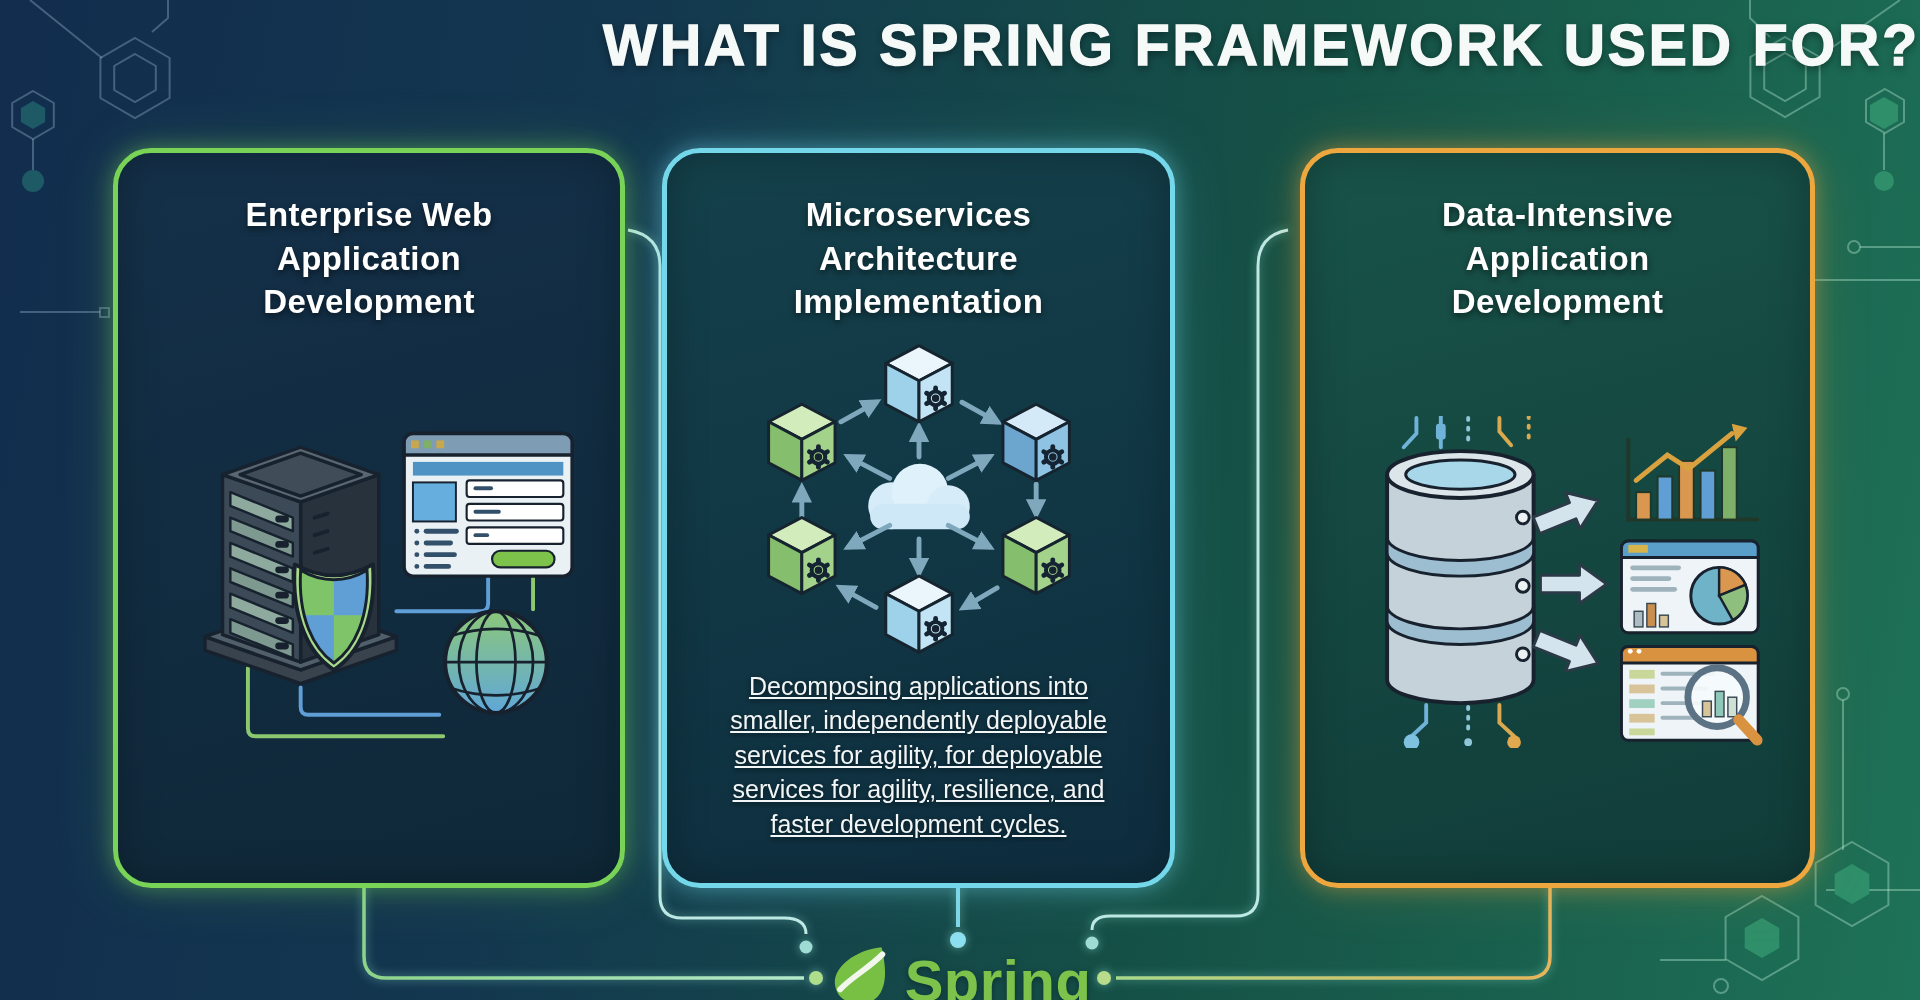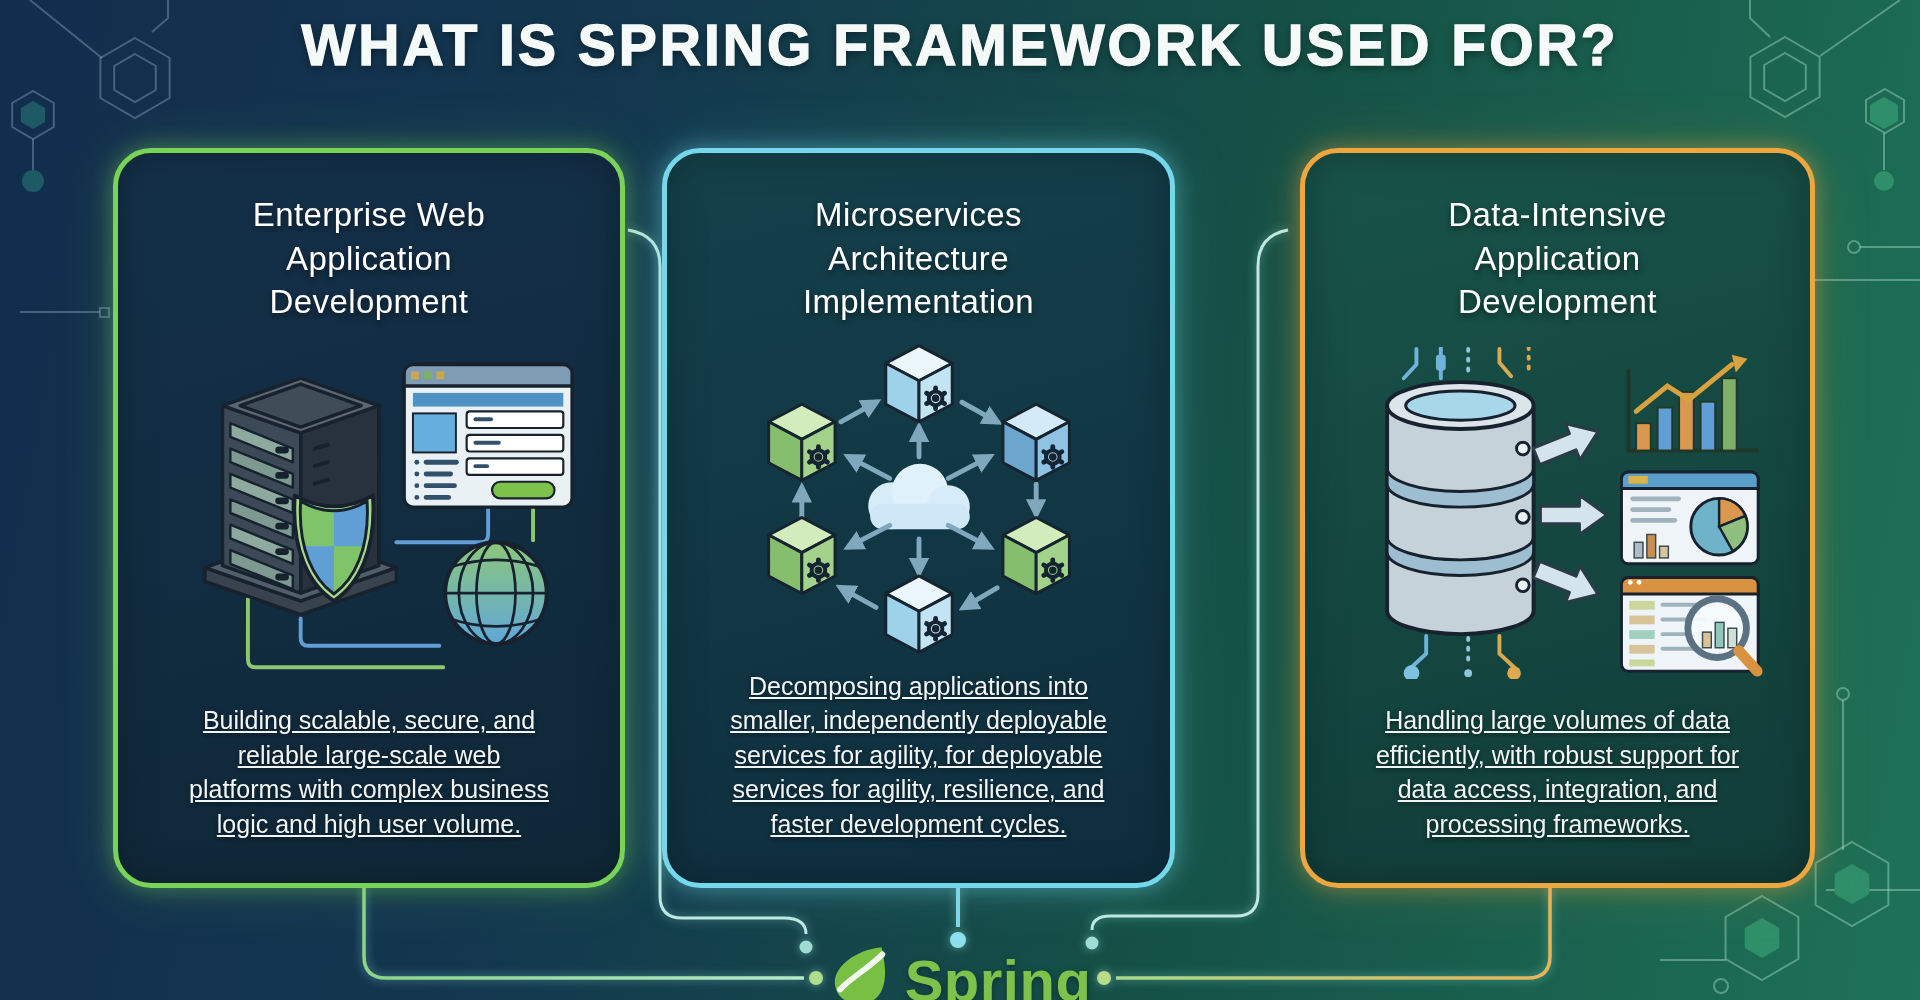--- a/index.html
+++ b/index.html
@@ -4,41 +4,41 @@
 <style>
   html,body{margin:0;padding:0;}
   body{
     width:1920px;height:1000px;overflow:hidden;position:relative;
     font-family:"Liberation Sans","DejaVu Sans",sans-serif;
     background:linear-gradient(100deg,#122d4e 0%,#13374f 30%,#155146 63%,#1e7257 100%);
   }
   .bg-decor{position:absolute;inset:0;z-index:0;}
   .connectors{position:absolute;inset:0;z-index:1;filter:drop-shadow(0 0 5px rgba(150,235,215,.55));}
   .main-title{
-    position:absolute;top:12px;left:0;width:100%;text-align:center;z-index:3;
+    position:absolute;top:12px;left:0;width:100%;text-align:right;z-index:3;
     color:#f5f9f8;font-size:57px;font-weight:800;letter-spacing:3px;
     -webkit-text-stroke:1.4px #f5f9f8;
     text-shadow:0 3px 8px rgba(0,0,0,.45);
   }
   .card{
     position:absolute;top:148px;height:740px;border-radius:38px;z-index:2;
     box-sizing:border-box;display:flex;flex-direction:column;align-items:center;
     padding:40px 18px 42px 18px;
   }
   .card-1{left:113px;width:512px;border:5px solid #79d356;
     background:linear-gradient(165deg,#143049 0%,#0f2838 100%);
     box-shadow:0 0 22px rgba(121,211,86,.45),0 0 60px rgba(121,211,86,.16),inset 0 0 40px rgba(0,0,0,.25);}
   .card-2{left:662px;width:513px;border:5px solid #74d7ea;
     background:linear-gradient(165deg,#14414b 0%,#0e2d3e 100%);
     box-shadow:0 0 22px rgba(116,215,234,.45),0 0 60px rgba(116,215,234,.16),inset 0 0 40px rgba(0,0,0,.25);}
   .card-3{left:1300px;width:515px;border:5px solid #eda73e;
     background:linear-gradient(165deg,#185349 0%,#113c39 100%);
     box-shadow:0 0 22px rgba(237,167,62,.45),0 0 60px rgba(237,167,62,.16),inset 0 0 40px rgba(0,0,0,.25);}
   .card-title{
-    color:#fff;font-size:33px;font-weight:400;line-height:1.32;text-align:center;
+    color:#fff;font-size:33px;font-weight:700;line-height:1.32;text-align:center;
     white-space:pre-line;letter-spacing:.4px;text-shadow:0 3px 6px rgba(0,0,0,.5);
   }
   .card-illus{flex:1;display:flex;align-items:center;justify-content:center;}
   .card-desc{
     color:#f2f6f6;font-size:25px;line-height:1.38;text-align:center;white-space:pre-line;
     text-shadow:0 2px 5px rgba(0,0,0,.5);
     text-decoration:underline;
   }
   .footer-logo{
     position:absolute;top:938px;left:50%;transform:translateX(-50%);z-index:3;
@@ -214,24 +214,20 @@
         <g clip-path="url(#globeClip)" stroke="#17222e" stroke-width="2.8" fill="none">
           <ellipse cx="350" cy="252" rx="20" ry="52"></ellipse>
           <ellipse cx="350" cy="252" rx="38" ry="52"></ellipse>
           <line x1="298" y1="252" x2="402" y2="252"></line>
           <path d="M302 226 Q350 210 398 226"></path>
           <path d="M302 278 Q350 294 398 278"></path>
         </g>
       </g>
     </svg>
   </div>
-  <div class="card-desc">Building scalable, secure, and
-reliable large-scale web
-platforms with complex business
-logic and high user volume.</div>
 </div>
 
 <div class="card card-2">
   <div class="card-title">Microservices
 Architecture
 Implementation</div>
   <div class="card-illus">
     <svg width="434" height="332" viewBox="0 0 440 340">
       <defs>
         <marker id="ah" viewBox="0 0 10 10" refX="7" refY="5" markerWidth="4.2" markerHeight="4.2" orient="auto-start-reverse">
@@ -409,24 +405,20 @@
         <g>
           <circle cx="383" cy="288" r="30" fill="#f5fafc" fill-opacity=".92" stroke="#5b7285" stroke-width="7"></circle>
           <rect x="368" y="292" width="9" height="16" fill="#d9c49a" stroke="#3a4a55" stroke-width="1.5"></rect>
           <rect x="381" y="282" width="9" height="26" fill="#8fc7b8" stroke="#3a4a55" stroke-width="1.5"></rect>
           <rect x="394" y="288" width="9" height="20" fill="#cfe0d4" stroke="#3a4a55" stroke-width="1.5"></rect>
           <line x1="405" y1="311" x2="424" y2="332" stroke="#d9923f" stroke-width="11" stroke-linecap="round"></line>
         </g>
       </g>
     </svg>
   </div>
-  <div class="card-desc">Handling large volumes of data
-efficiently, with robust support for
-data access, integration, and
-processing frameworks.</div>
 </div>
 
 <div class="footer-logo">
   <svg width="62" height="62" viewBox="0 0 60 60">
     <path d="M51 4 C24 7 5 24 6 39 C7 52 17 59 30 59 C48 59 57 44 54 20 C53.3 13 52.5 8 51 4 Z" fill="#77c043"></path>
     <path d="M11 45 C22 33 38 25 52 11" stroke="#f2f7ee" stroke-width="5.5" fill="none" stroke-linecap="round"></path>
   </svg>
   <span class="brand-text">Spring</span>
 </div>
 

